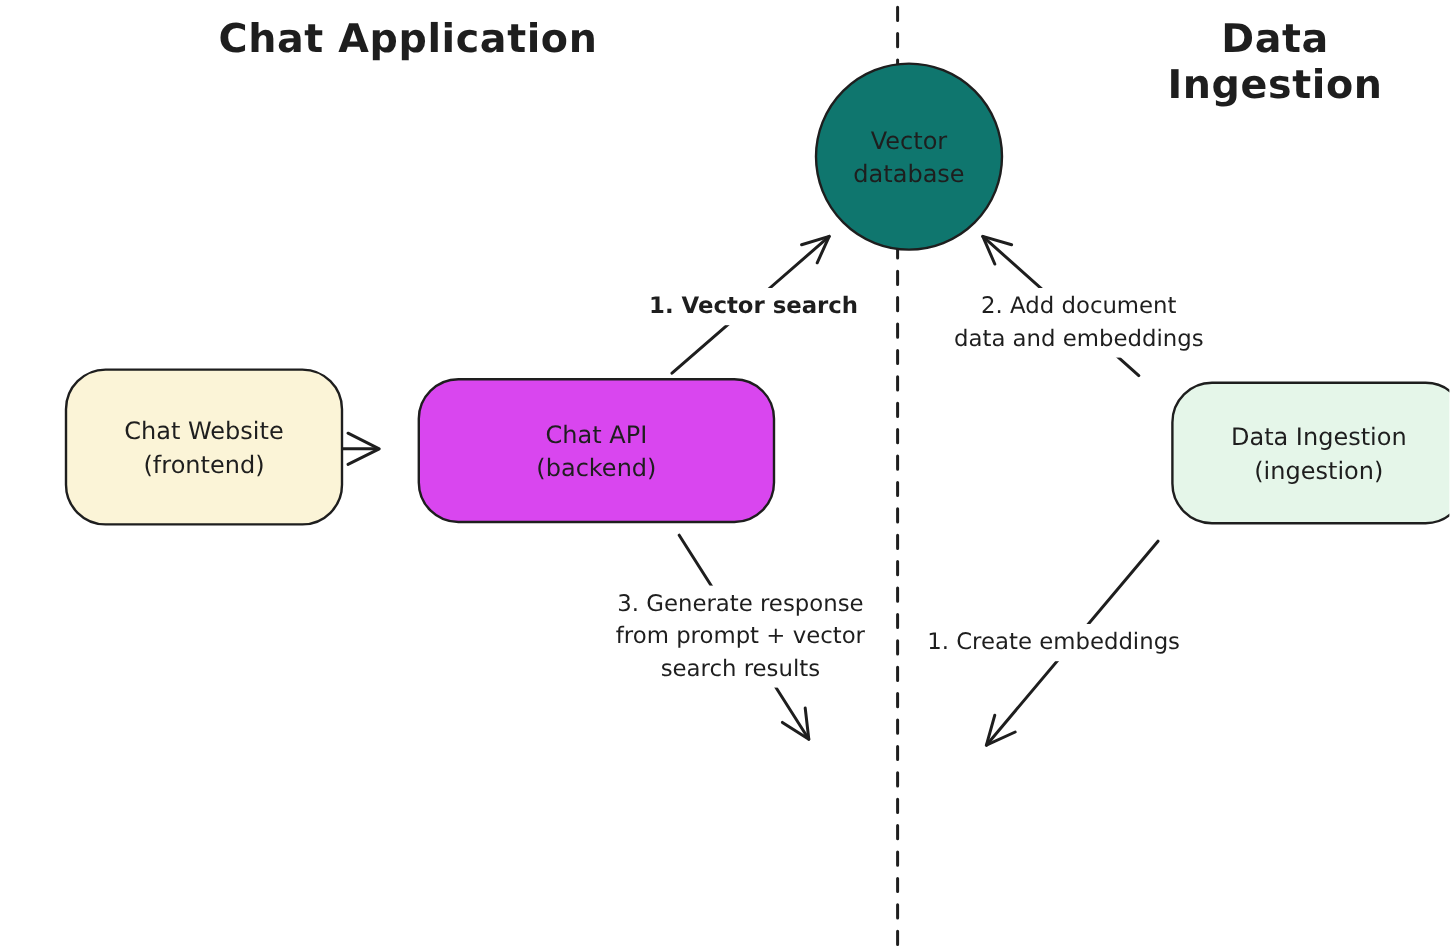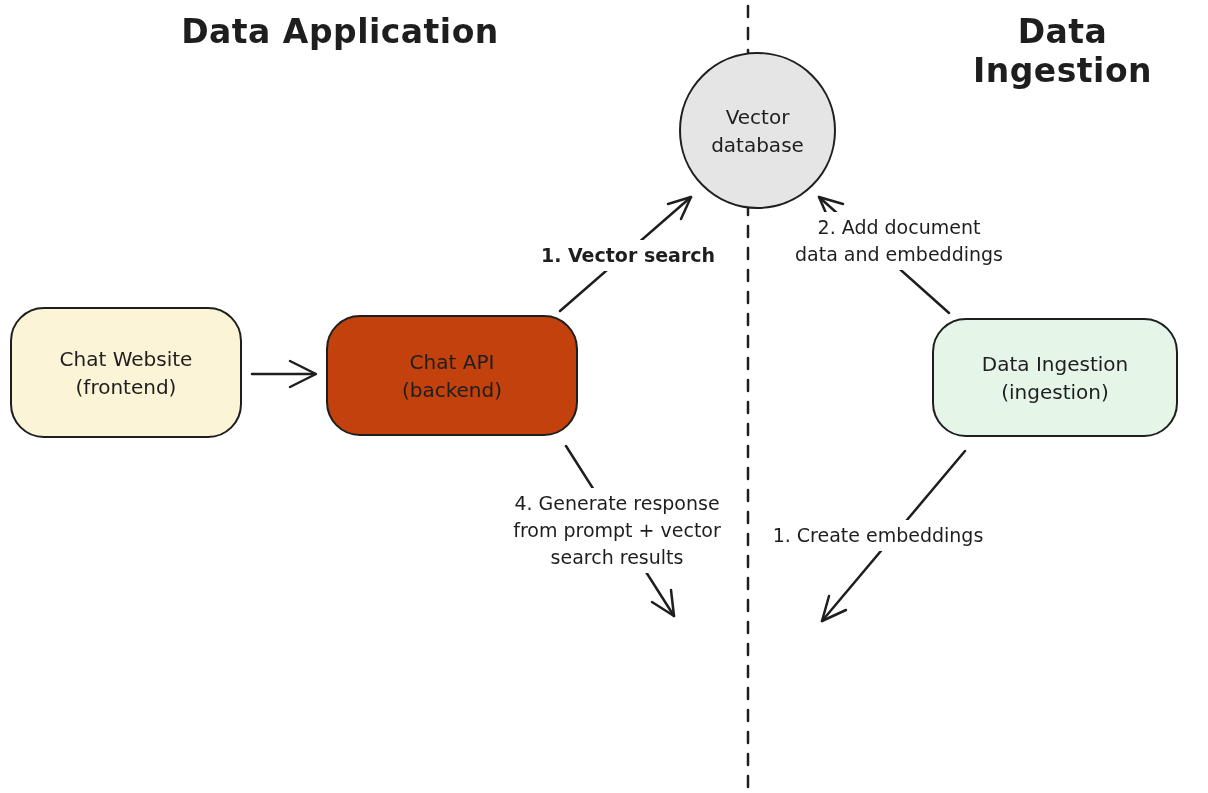--- a/index.html
+++ b/index.html
@@ -36,41 +36,41 @@
     border: 2.5px solid #1e1e1e;
     display: flex;
     align-items: center;
     justify-content: center;
     text-align: center;
     font-size: 20px;
     line-height: 1.4;
     white-space: pre-line;
     color: #1e1e1e;
   }
-  .node.rect { border-radius: 34px; }
+  .node.rect { border-radius: 34px; margin-left: 44px; }
   .node.circle { border-radius: 50%; }
 
   #node-chat-website   { left: 10px;  top: 307px; width: 232px; height: 131px; background: #fbf4d7; }
-  #node-chat-api       { left: 326px; top: 315px; width: 252px; height: 121px; background: #c2410c; }
+  #node-chat-api       { left: 304px; top: 315px; width: 298px; height: 121px; background: #d946ef; }
   #node-data-ingestion { left: 932px; top: 318px; width: 246px; height: 119px; background: #e5f6e9; }
-  #node-vector-db      { left: 679px; top: 52px;  width: 157px; height: 157px; background: #e5e5e5; }
+  #node-vector-db      { left: 679px; top: 52px;  width: 157px; height: 157px; background: #0f766e; }
   #node-ai-models      { left: 674px; top: 589px; width: 158px; height: 158px; background: #ddf0fb; }
 
   .edge-label {
     position: absolute;
     background: #ffffff;
     text-align: center;
     font-size: 19px;
     line-height: 1.42;
     white-space: pre-line;
     color: #1e1e1e;
     padding: 2px 4px;
   }
   #label-vector-search     { left: 534px; top: 240px; width: 180px; font-weight: bold; }
-  #label-add-document      { left: 788px; top: 212px; width: 214px; }
+  #label-add-document      { left: 788px; top: 240px; width: 214px; }
   #label-generate-response { left: 496px; top: 488px; width: 234px; }
   #label-create-embeddings { left: 766px; top: 520px; width: 216px; }
 
   #title-left  { left: 150px; top: 12px; width: 380px; }
   #title-right { left: 925px; top: 12px; width: 275px; }
 </style>
 </head>
 <body>
 
 <div class="canvas">
@@ -98,21 +98,21 @@
       <line x1="566" y1="446" x2="674" y2="616"></line>
       <polyline points="671,590 674,616 652,602"></polyline>
     </g>
 
     <g>
       <line x1="965" y1="451" x2="822" y2="621"></line>
       <polyline points="846,610 822,621 829,596"></polyline>
     </g>
   </svg>
 
-  <div id="title-left" class="section-title">Data Application</div>
+  <div id="title-left" class="section-title">Chat Application</div>
 
   <div id="title-right" class="section-title">Data Ingestion</div>
 
   <div id="node-vector-db" class="node circle">Vector
 database</div>
 
 
   <div id="node-chat-website" class="node rect">Chat Website
 (frontend)</div>
 
@@ -120,19 +120,19 @@
 (backend)</div>
 
   <div id="node-data-ingestion" class="node rect">Data Ingestion
 (ingestion)</div>
 
   <div id="label-vector-search" class="edge-label">1. Vector search</div>
 
   <div id="label-add-document" class="edge-label">2. Add document
 data and embeddings</div>
 
-  <div id="label-generate-response" class="edge-label">4. Generate response
+  <div id="label-generate-response" class="edge-label">3. Generate response
 from prompt + vector
 search results</div>
 
   <div id="label-create-embeddings" class="edge-label">1. Create embeddings</div>
 
 </div>
 
 </body></html>

